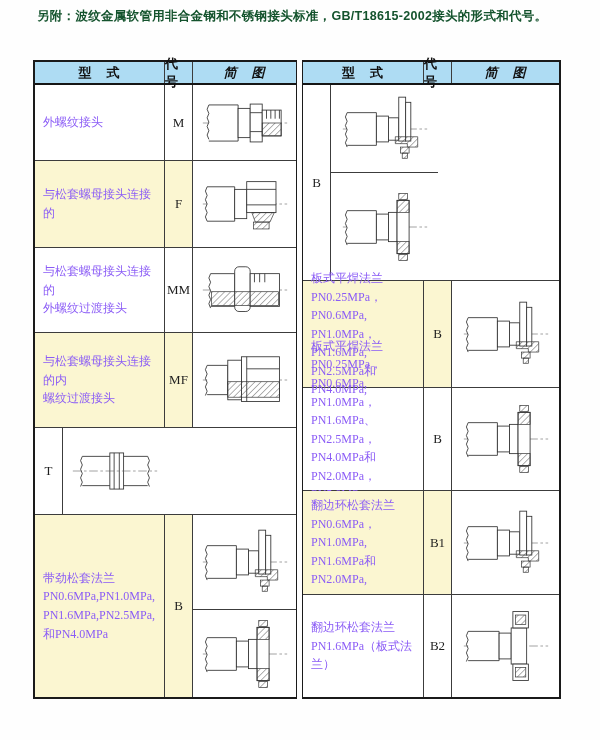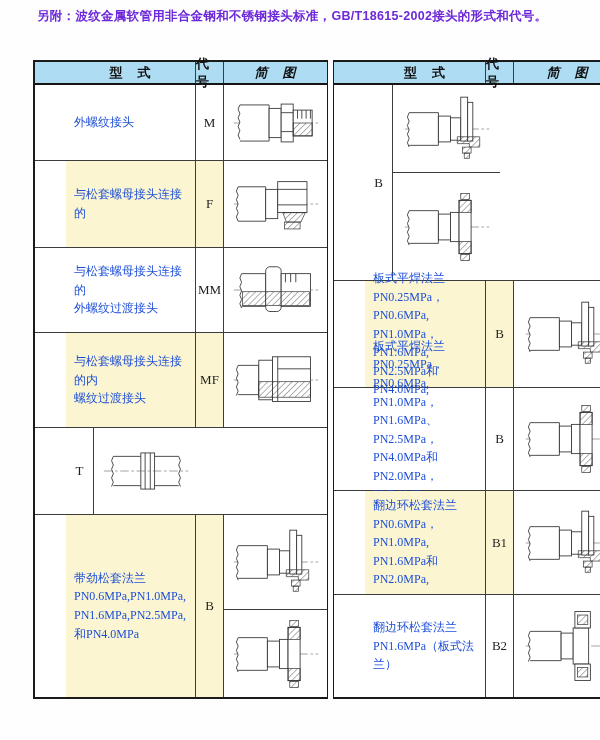--- a/index.html
+++ b/index.html
@@ -4,30 +4,30 @@
 <style>
   * { margin:0; padding:0; box-sizing:border-box; }
   html,body { background:#ffffff; }
   .page {
     position:relative; width:600px; height:740px; background:#fefefe;
     font-family:"Liberation Serif", serif; color:#1d1d1d; overflow:hidden;
   }
   .title {
     position:absolute; left:37px; top:8px; width:540px;
     font-family:"Liberation Sans", sans-serif;
-    font-size:12.5px; font-weight:bold; color:#6d28d9; letter-spacing:0.3px;
+    font-size:12.5px; font-weight:bold; color:#14532d; letter-spacing:0.3px;
   }
   .tbl { position:absolute; left:33px; top:60px; display:flex; gap:5px; }
   .half {
     display:flex; flex-direction:column; background:#fff;
     border:2px solid #1a1a1a;
   }
   .half.lh { border-right-width:1.5px; }
   .half.rh { border-left-width:1.5px; }
-  .row { display:flex; border-bottom:1px solid #3c3c3c;padding-left:31px; }
+  .row { display:flex; border-bottom:1px solid #3c3c3c; }
   .row.last { border-bottom:none; }
   .row.head {
     height:23px; background:var(--hdr,#aedcf3);
     border-bottom:2px solid #151515;
   }
   .cell { border-right:1px solid #3c3c3c; }
   .cell.sk-cell { border-right:none; }
   .head .cell {
     display:flex; align-items:center; justify-content:center;
     font-family:"Liberation Sans", sans-serif; font-weight:bold;
@@ -35,21 +35,21 @@
   }
   .lh .t-cell { width:130px; }
   .lh .c-cell { width:28px; }
   .lh .sk-cell { width:103px; }
   .rh .t-cell { width:121px; }
   .rh .c-cell { width:28px; }
   .rh .sk-cell { width:107px; }
   .t-cell.label {
     display:flex; align-items:center;
     padding:4px 3px 4px 8px;
-    font-size:12px; line-height:1.55; white-space:pre-line; color:#1d4ed8;
+    font-size:12px; line-height:1.55; white-space:pre-line; color:#8b5cf6;
   }
   .c-cell.code {
     display:flex; align-items:center; justify-content:center;
     font-size:13px; color:#1e1e1e;
   }
   .hl .label, .hl .code { background:var(--hl,#fbf6d1); }
   .sk-cell { display:flex; flex-direction:column;font-style:italic; }
   .sub { flex:1; display:flex; align-items:center; justify-content:center; overflow:hidden; }
   .sub.divided { border-bottom:1px solid #3c3c3c; }
   .sk { display:flex; align-items:center; justify-content:center; width:100%; height:100%; }

